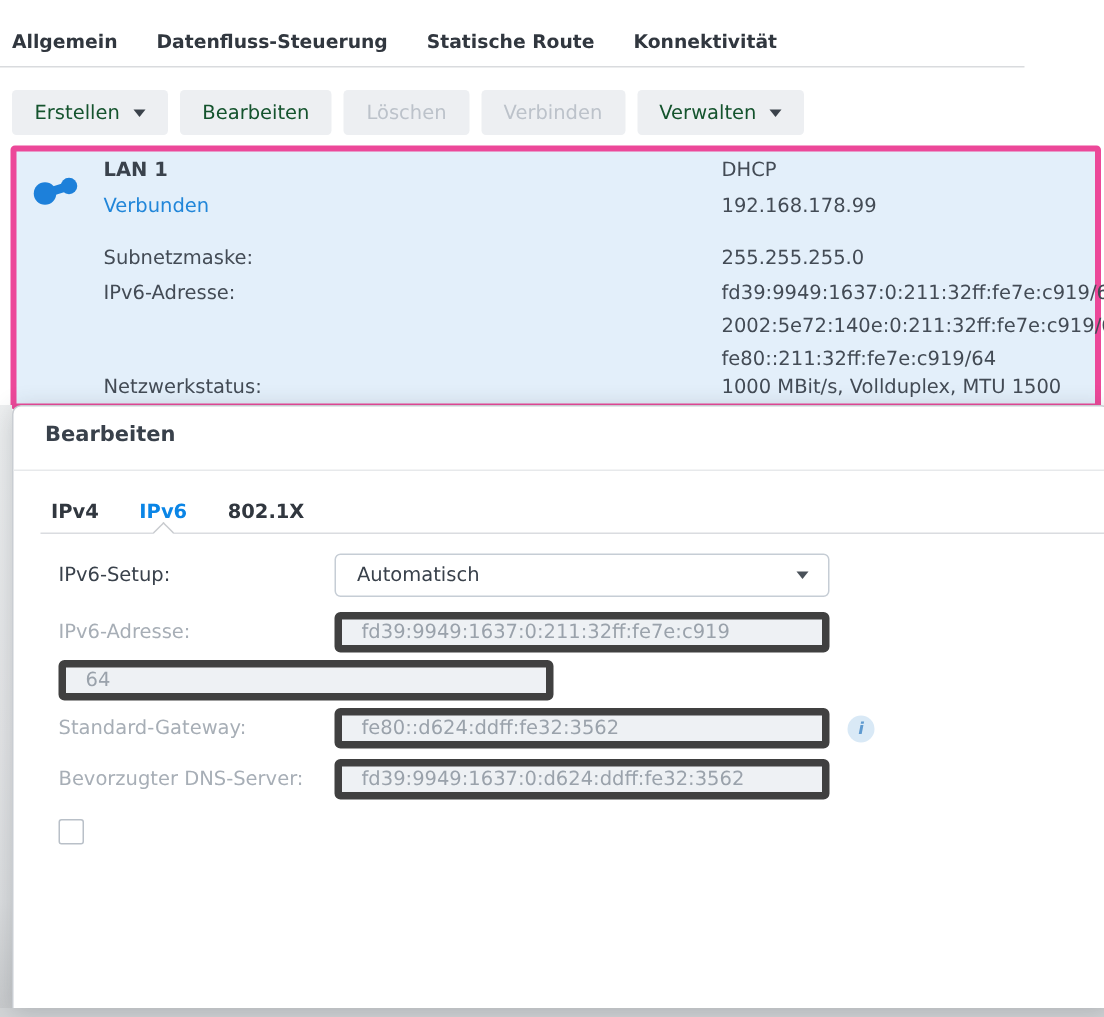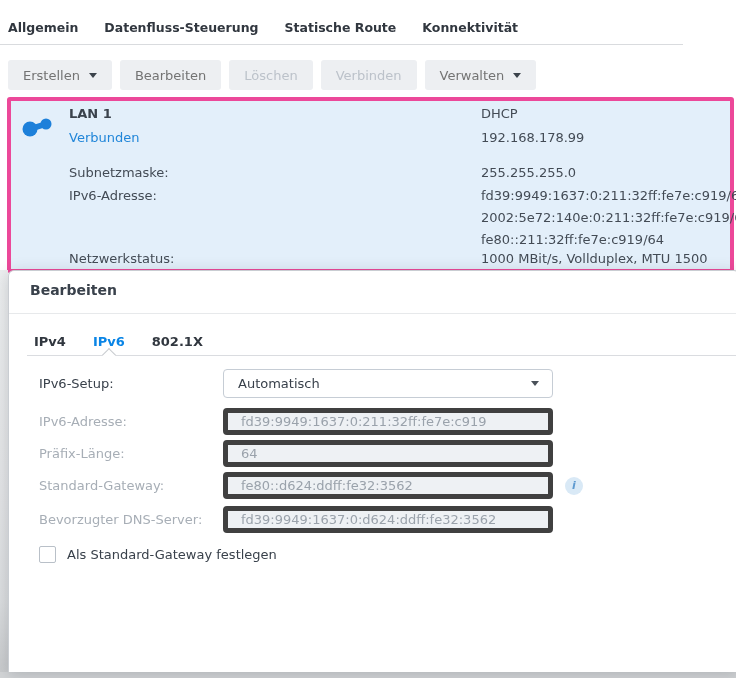--- a/index.html
+++ b/index.html
@@ -13,21 +13,21 @@
   .tab { position:relative; display:flex; align-items:center; padding-top:10px;
     font-size:12.5px; font-weight:bold; color:#31373f; cursor:pointer; white-space:nowrap; }
   .tab.active { color:var(--accent,#0a85e6); }
   .tab.active::after { content:""; position:absolute; left:50%; bottom:-5px; margin-left:-5px;
     width:9px; height:9px; background:#fff; border-left:1px solid #c8cbcf; border-top:1px solid #c8cbcf;
     transform:rotate(45deg); z-index:2; }
 
   
   .toolbar { position:absolute; left:8px; top:60px; display:flex; gap:8px; }
   .btn { height:30px; display:flex; align-items:center; gap:9px; padding:0 15px;
-    background:#edeff2; border:none; border-radius:3px; font-size:13px; color:#737373;
+    background:#edeff2; border:none; border-radius:3px; font-size:13px; color:#14532d;
     font-family:inherit; cursor:pointer; }
   .btn.disabled { color:#bcc2ca; cursor:default; }
   .caret { width:0; height:0; border-left:4px solid transparent; border-right:4px solid transparent;
     border-top:5px solid #3b424b; display:inline-block; }
 
   
   .lanrow { position:absolute; left:7px; top:97px; width:727px; height:176px;
     background:#e3effa; border:4px solid #ec4899; border-radius:3px; font-size:13px; color:#434b55; }
   .lanrow .line { position:absolute; left:58px; right:10px; }
   .lanrow .val { position:absolute; left:412px; top:0; }
@@ -157,34 +157,32 @@
         <span class="caret"></span>
       </div>
     </div>
 
     <div class="frow dim" style="top:137px;">
       <span class="flabel">IPv6-Adresse:</span>
       <input class="tinput" type="text" readonly="" value="fd39:9949:1637:0:211:32ff:fe7e:c919" style="">
     </div>
 
     <div class="frow dim" style="top:169px;">
-      <span class="flabel">Präfix-Länge:</span>
       <input class="tinput" type="text" readonly="" value="64" style="">
     </div>
 
     <div class="frow dim" style="top:201px;">
       <span class="flabel">Standard-Gateway:</span>
       <input class="tinput" type="text" readonly="" value="fe80::d624:ddff:fe32:3562" style="">
       <span class="info-ic">i</span>
     </div>
 
     <div class="frow dim" style="top:235px;">
       <span class="flabel">Bevorzugter DNS-Server:</span>
       <input class="tinput" type="text" readonly="" value="fd39:9949:1637:0:d624:ddff:fe32:3562" style="">
     </div>
 
     <div class="cbrow">
       <span class="cb"></span>
-      <span class="cblabel">Als Standard-Gateway festlegen</span>
     </div>
   </div>
 
 </div>
 
 </body></html>

